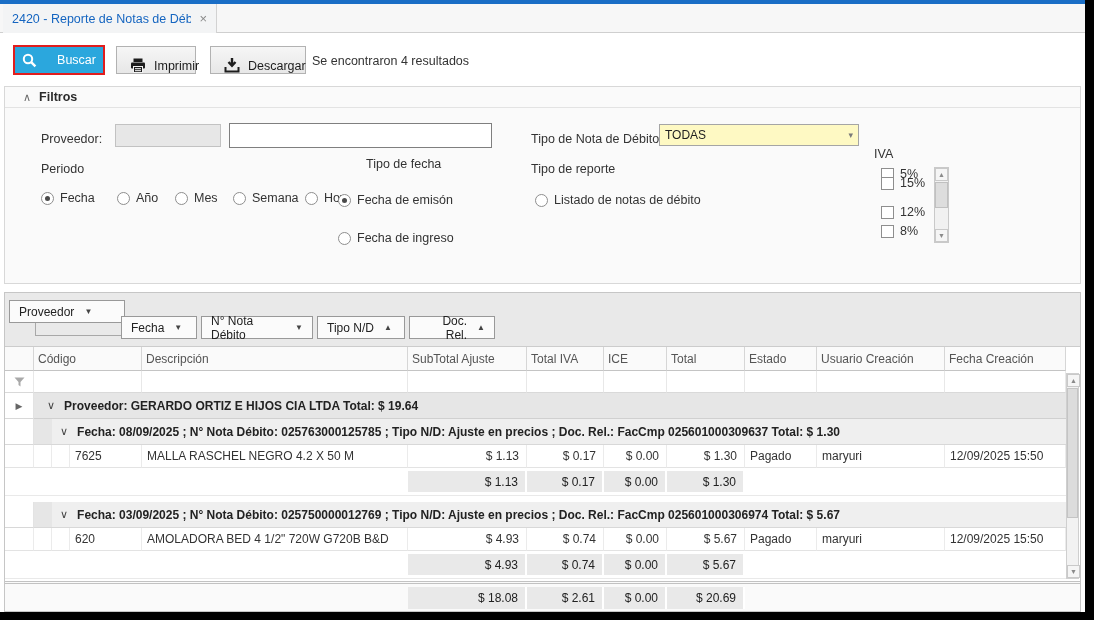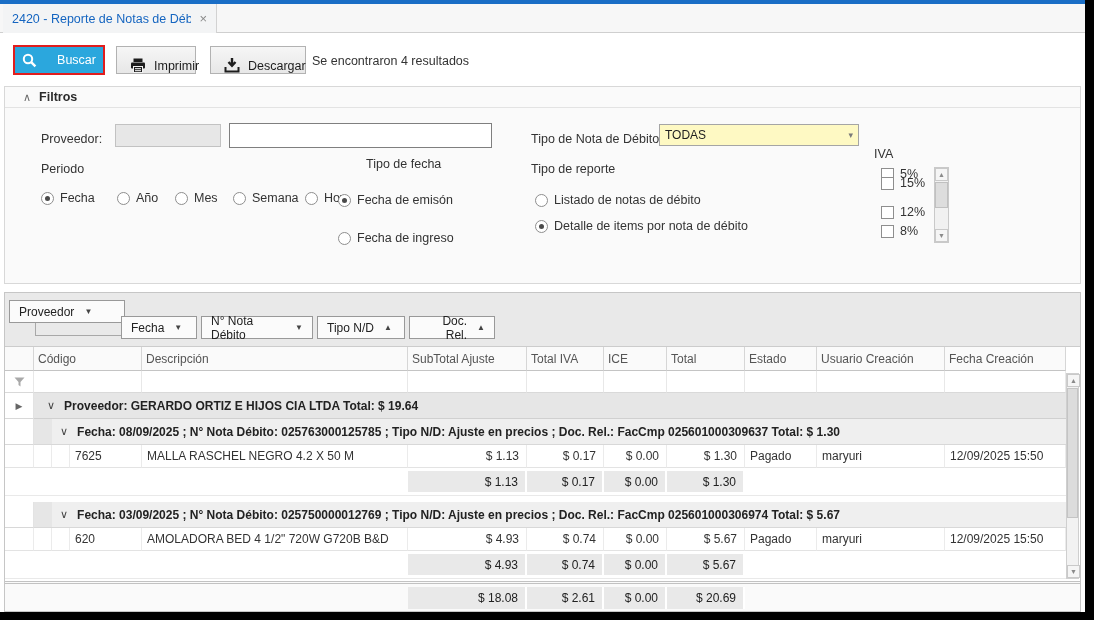--- a/index.html
+++ b/index.html
@@ -190,24 +190,20 @@
         </span>
       <span class="ritem" style="left:333px; top:144px;">
           <span class="radio"></span>
           <span>Fecha de ingreso</span>
         </span>
 
       <span class="ritem" style="left:530px; top:106px;">
           <span class="radio"></span>
           <span>Listado de notas de débito</span>
         </span>
-      <span class="ritem" style="left:530px; top:132px;">
-          <span class="radio sel"></span>
-          <span>Detalle de items por nota de débito</span>
-        </span>
 
       <span class="flabel" style="left:869px; top:60px;">IVA</span>
       <span class="ritem" style="left:876px; top:80px;">
           <span class="cbox"></span>
           <span>5%</span>
         </span>
       <span class="ritem" style="left:876px; top:89px;justify-content:space-between;">
           <span class="cbox"></span>
           <span>15%</span>
         </span>

